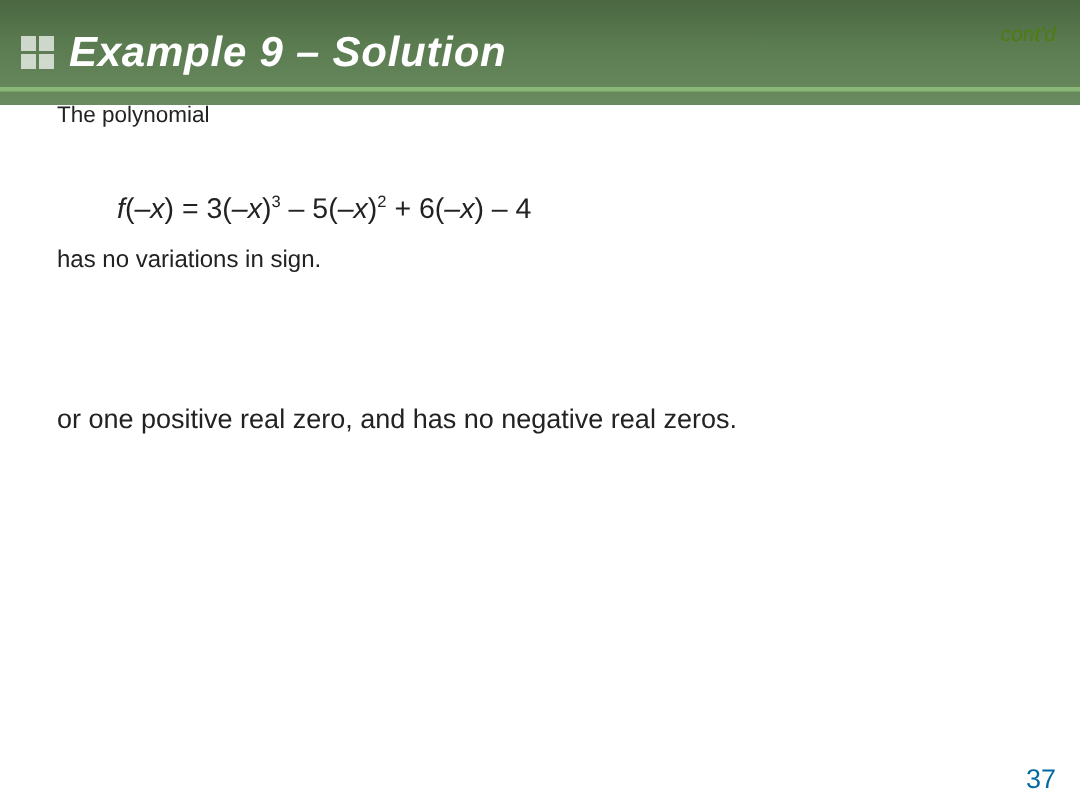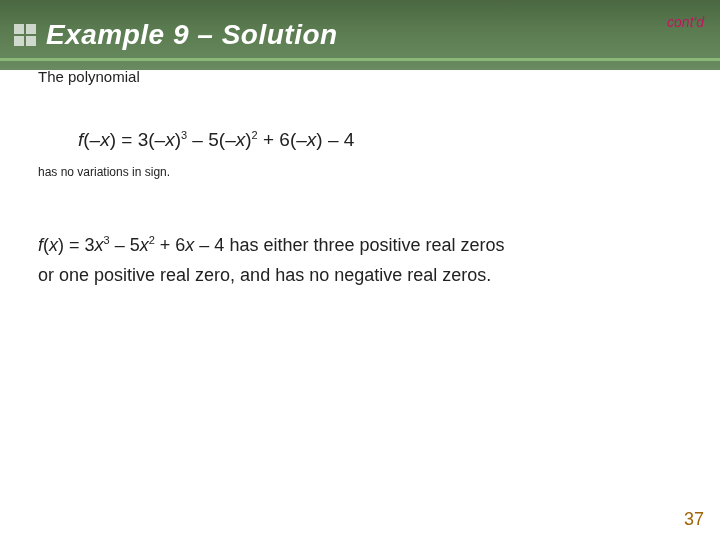--- a/index.html
+++ b/index.html
@@ -47,21 +47,21 @@
       font-size: 28px;
       font-style: italic;
       font-weight: bold;
       letter-spacing: 0.5px;
     }
 
     .cont-badge {
       position: absolute;
       top: 14px;
       right: 16px;
-      color: #be185d;
+      color: #4d7c0f;
       font-size: 14px;
       font-style: italic;
     }
 
     
     .accent-line {
       position: absolute;
       top: 58px;
       left: 0;
       width: 720px;
@@ -96,38 +96,38 @@
       font-family: Arial, sans-serif;
       margin-top: 40px;
     }
 
     sup {
       font-size: 11px;
       vertical-align: super;
     }
 
     .variations-text {
-      font-size: 12px;
+      font-size: 16px;
       color: #222;
       margin-top: 10px;
       margin-bottom: 22px;
     }
 
     .conclusion-text {
       font-size: 18px;
       color: #222;
       line-height: 1.65;
     }
 
     .page-number {
       position: absolute;
       bottom: 10px;
       right: 16px;
       font-size: 18px;
-      color: #a16207;
+      color: #0369a1;
     }
   </style>
 </head>
 <body>
 
 <div class="header-bar">
   <div class="logo-icon">
     <div class="cell"></div>
     <div class="cell"></div>
     <div class="cell"></div>
@@ -145,21 +145,19 @@
   <div class="math-block">
     <div class="math-line">
       <i>f</i>(<span style="font-style:italic">–x</span>) = 3(<span style="font-style:italic">–x</span>)<sup>3</sup> – 5(<span style="font-style:italic">–x</span>)<sup>2</sup> + 6(<span style="font-style:italic">–x</span>) – 4
     </div>
   </div>
 
   <p class="variations-text">has no variations in sign.</p>
 
   <div class="conclusion-text">
     <br>
-    <span>
-      <i>f</i>(<i>x</i>) = 3<i>x</i><sup>3</sup> – 5<i>x</i><sup>2</sup> + 6<i>x</i> – 4 has either three positive real zeros
-    </span><br>
+    <br>
     <span>or one positive real zero, and has no negative real zeros.</span>
   </div>
 
 </div>
 
 <span class="page-number">37</span>
 
 </body></html>

